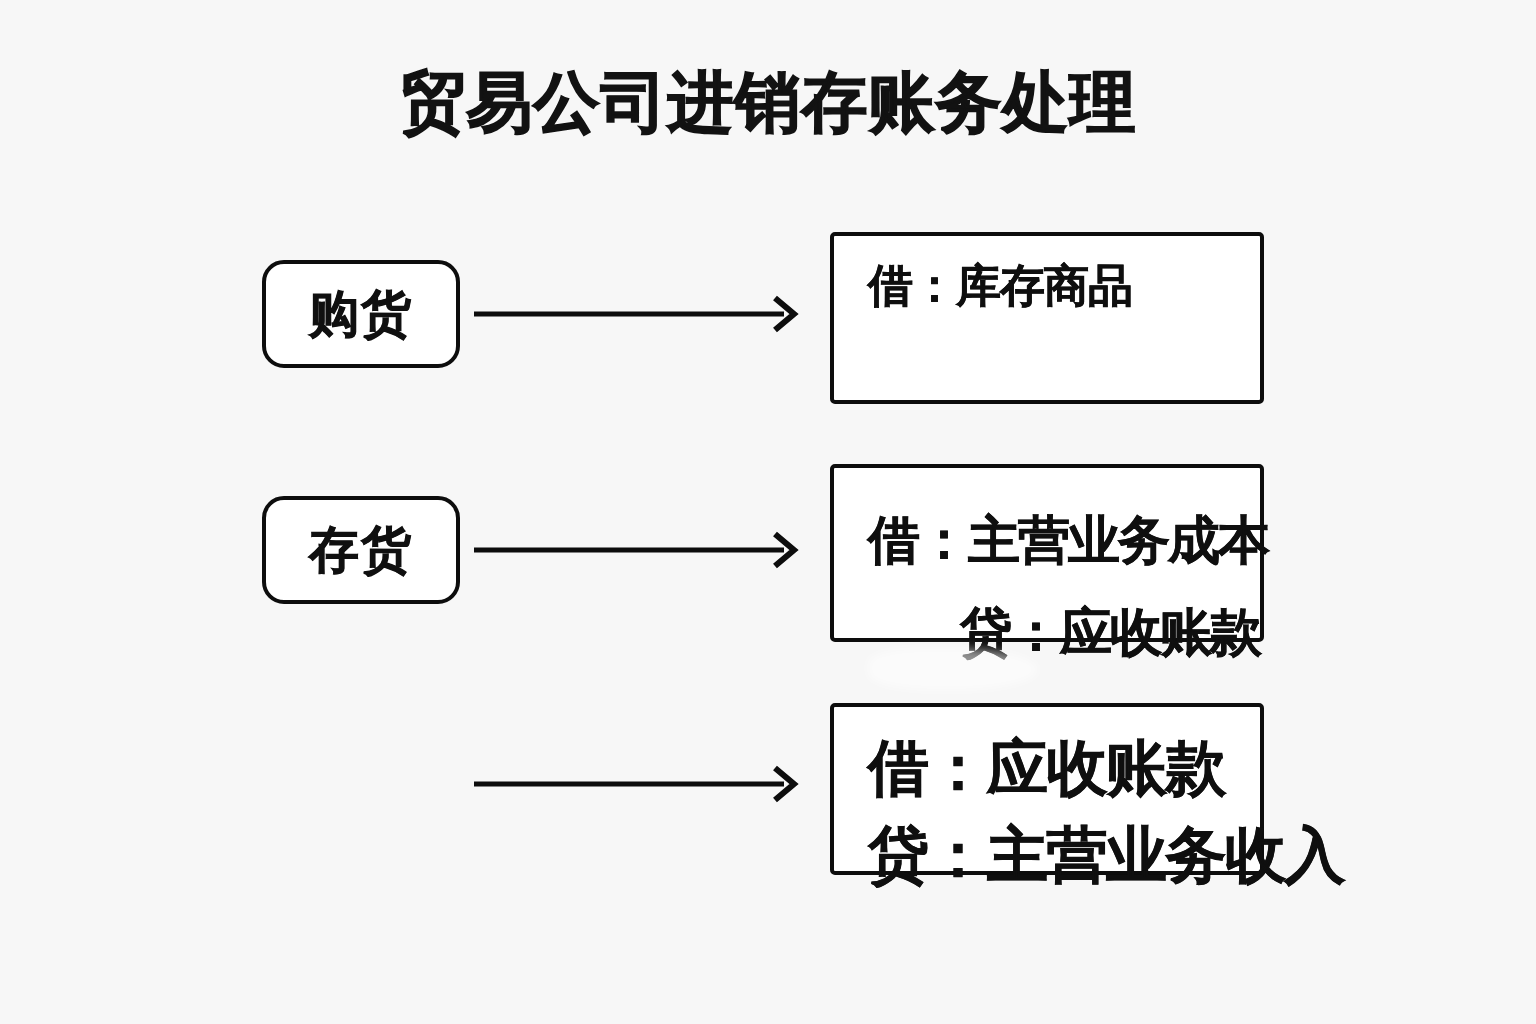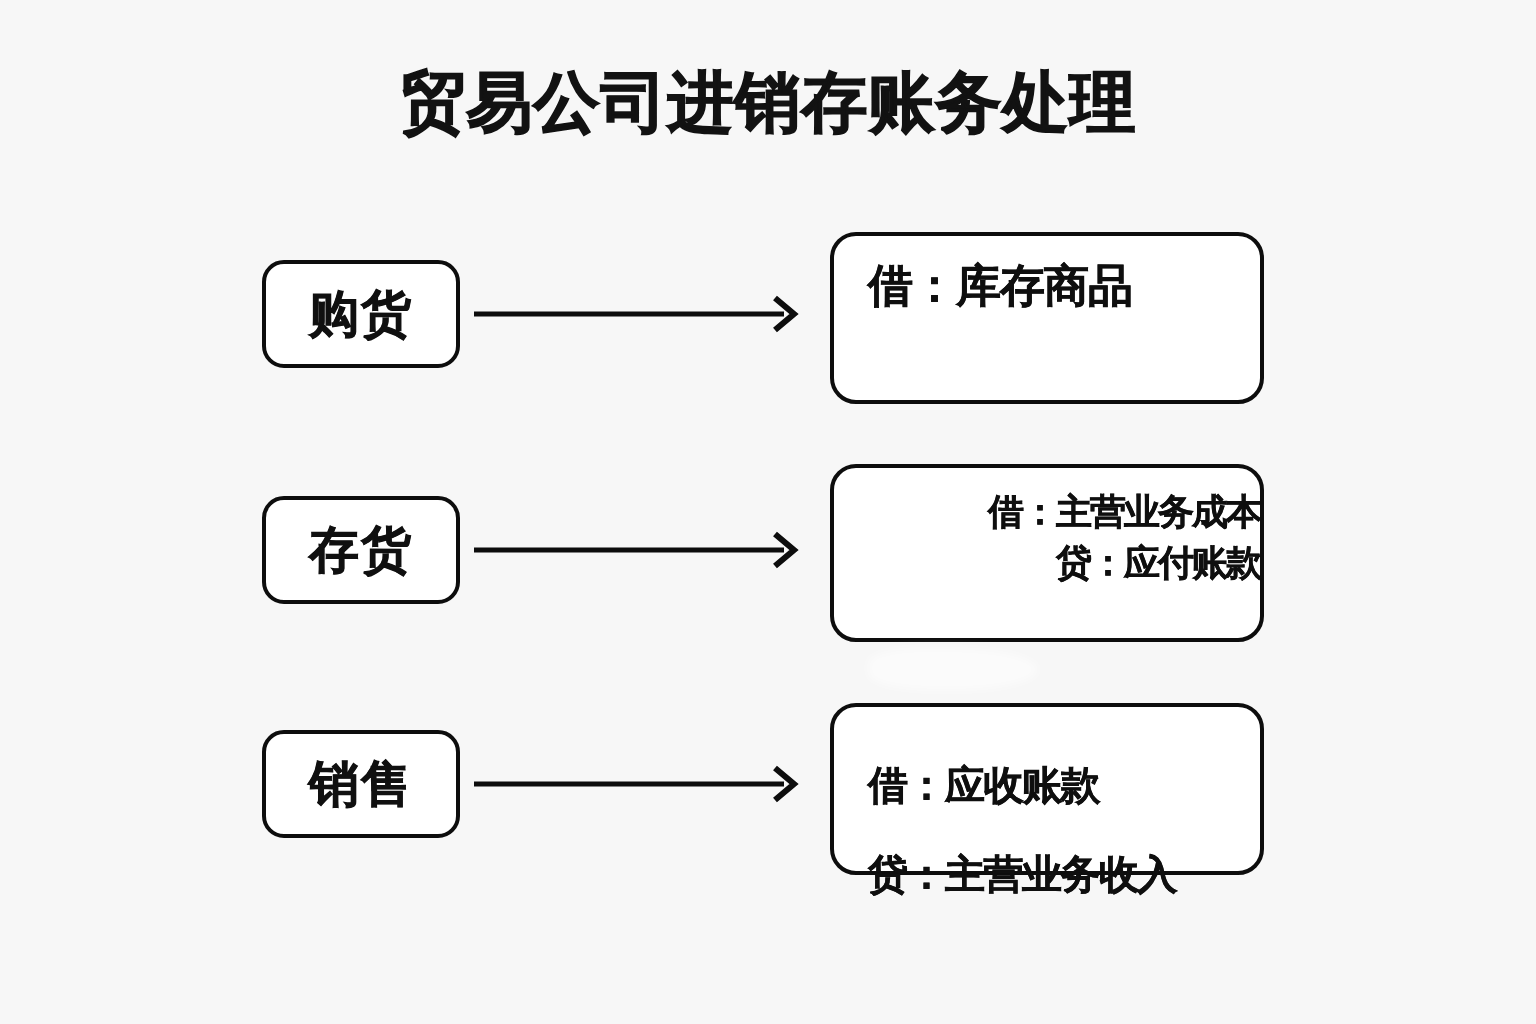--- a/index.html
+++ b/index.html
@@ -89,40 +89,40 @@
     width: 332px;
     height: 44px;
   }
 
   
   .entry-box {
     position: absolute;
     left: 830px;
     width: 434px;
     border: 4px solid #0d0d0d;
-    border-radius: 26px;
+    border-radius: 5px;
     background: #ffffff;
     box-sizing: border-box;
     padding: 18px 0 18px 34px;
   }
   .flow-row.row-1 .entry-box { top: 12px;  height: 172px; }
   .flow-row.row-2 .entry-box { top: 8px;   height: 178px; }
   .flow-row.row-3 .entry-box { top: 13px;  height: 172px; }
 
   .entry-line {
     font-size: 45px;
     font-weight: 700;
     color: #0f0f0f;
     line-height: 1.42;
     white-space: nowrap;
     letter-spacing: -1px;
     -webkit-text-stroke: 0.5px #0f0f0f;
   }
-  .flow-row.row-2 .entry-line { font-size: 36px; letter-spacing: -2px; }
-  .flow-row.row-3 .entry-line { font-size: 40px; letter-spacing: -1.5px; margin-top: 32px; }
+  .flow-row.row-2 .entry-line { font-size: 52px; letter-spacing: -2px; margin-top: 18px; }
+  .flow-row.row-3 .entry-line { font-size: 61px; letter-spacing: -1.5px; }
 
   
   .watermark {
     position: absolute;
     left: 868px;
     top: 648px;
     width: 170px;
     height: 42px;
     background: rgba(255,255,255,0.55);
     filter: blur(5px);
@@ -157,30 +157,27 @@
       <span class="stage-label">存货</span>
     </div>
     <div class="flow-arrow">
       <svg viewBox="0 0 332 44" xmlns="http://www.w3.org/2000/svg">
         <line x1="2" y1="22" x2="312" y2="22" stroke="#0d0d0d" stroke-width="5"></line>
         <polyline points="303,6 322,22 303,38" fill="none" stroke="#0d0d0d" stroke-width="6" stroke-linecap="butt" stroke-linejoin="miter"></polyline>
       </svg>
     </div>
     <div class="entry-box">
       <div class="entry-line">借：主营业务成本</div>
-      <div class="entry-line">贷：应付账款</div>
+      <div class="entry-line">贷：应收账款</div>
     </div>
   </div>
 
   <div class="watermark"></div>
 
   <div class="flow-row row-3">
-    <div class="stage-box">
-      <span class="stage-label">销售</span>
-    </div>
     <div class="flow-arrow">
       <svg viewBox="0 0 332 44" xmlns="http://www.w3.org/2000/svg">
         <line x1="2" y1="22" x2="312" y2="22" stroke="#0d0d0d" stroke-width="5"></line>
         <polyline points="303,6 322,22 303,38" fill="none" stroke="#0d0d0d" stroke-width="6" stroke-linecap="butt" stroke-linejoin="miter"></polyline>
       </svg>
     </div>
     <div class="entry-box">
       <div class="entry-line">借：应收账款</div>
       <div class="entry-line">贷：主营业务收入</div>
     </div>

